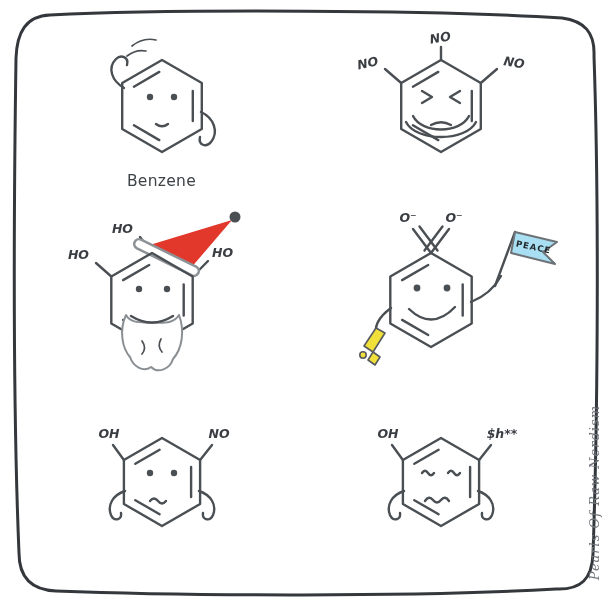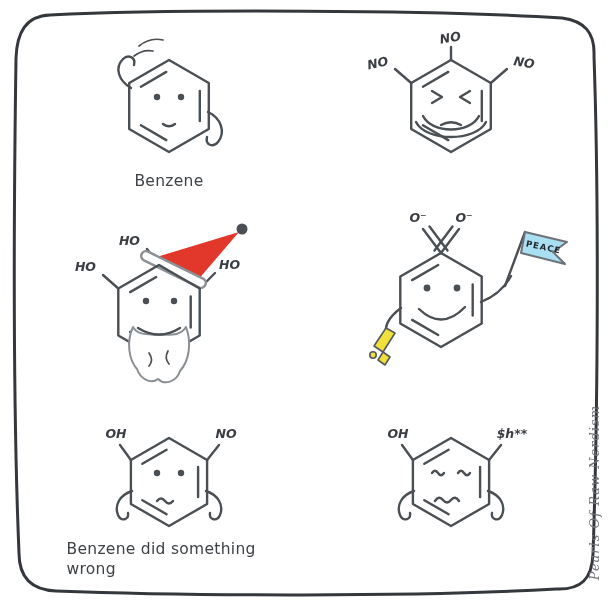--- a/index.html
+++ b/index.html
@@ -8,21 +8,21 @@
   }
   html,body{margin:0;padding:0;background:#ffffff;}
   .page{position:relative;width:610px;height:610px;background:#fff;overflow:hidden;
         font-family:"DejaVu Sans",sans-serif;}
   .border-svg{position:absolute;left:0;top:0;}
   .grid{position:absolute;left:22px;top:20px;right:30px;bottom:24px;
         display:grid;grid-template-columns:1fr 1fr;grid-template-rows:172px 212px 178px;
         align-content:start;}
   .cell{display:flex;flex-direction:column;align-items:center;justify-content:flex-start;}
   .cell svg{display:block;}
-  .caption{font-size:15.5px;color:#3d4247;text-align:left;margin-top:3px;
+  .caption{font-size:15.5px;color:#3d4247;text-align:right;margin-top:3px;
            line-height:1.3;max-width:205px;letter-spacing:.3px;}
   
   .ink{stroke:var(--ink);fill:none;stroke-width:2.4;stroke-linecap:round;stroke-linejoin:round;}
   .ink-thin{stroke-width:1.7;}
   .dot{fill:var(--ink);stroke:none;}
   text.chem{font-family:"DejaVu Sans",sans-serif;font-style:italic;font-weight:bold;
             font-size:12.5px;fill:var(--label-ink);}
   .hat{fill:var(--hat-red);stroke:none;}
   .pom{fill:var(--pom-dark);stroke:none;}
   .brim-under{stroke:#8d9296;stroke-width:12;fill:none;stroke-linecap:round;}
@@ -98,21 +98,21 @@
           <path d="M144,71 L134,77 L144,83"></path>
         </g>
         <path class="ink" d="M115,105 Q125,99.5 135,105"></path>
         <g class="ink">
           <path d="M90,102 C100,122 150,122 160,102"></path>
           <path d="M97,96 C106,114 144,114 153,96"></path>
         </g>
       </svg>
     </figure>
 
-    <figure class="cell" style="margin:12px">
+    <figure class="cell" style="margin:0">
       <svg width="270" height="188" viewBox="0 0 270 188">
         <g class="ink">
           <path d="M125,61 L113,45"></path>
           <path d="M84.3,84.5 L69,71"></path>
           <path d="M165.7,84.5 L181,69"></path>
         </g>
         <text class="chem" x="106" y="41" text-anchor="end">HO</text>
         <text class="chem" x="62" y="67" text-anchor="end">HO</text>
         <text class="chem" x="185" y="65" text-anchor="start">HO</text>
         <g>
@@ -195,21 +195,20 @@
         <g class="ink">
           <path d="M88,87 C76,91 70,101 74,111 C77,118 85,116 84,109"></path>
           <path d="M162,87 C174,91 180,101 176,111 C173,118 165,116 166,109"></path>
         </g>
         <g>
           <circle class="dot" cx="113" cy="69" r="3.2"></circle>
           <circle class="dot" cx="137" cy="69" r="3.2"></circle>
           <path class="ink" d="M113,97 q4,-5 8,0 q4,5 8,0"></path>
         </g>
       </svg>
-      <figcaption class="caption">Benzene did something wrong</figcaption>
     </figure>
 
     <figure class="cell" style="margin:0">
       <svg width="250" height="132" viewBox="0 0 250 132">
         <g class="ink">
           <path d="M86.9,56 L76,41"></path>
           <path d="M163.1,56 L175,41"></path>
         </g>
         <text class="chem" x="72" y="34" text-anchor="middle">OH</text>
         <text class="chem" x="186" y="34" text-anchor="middle">$h**</text>

